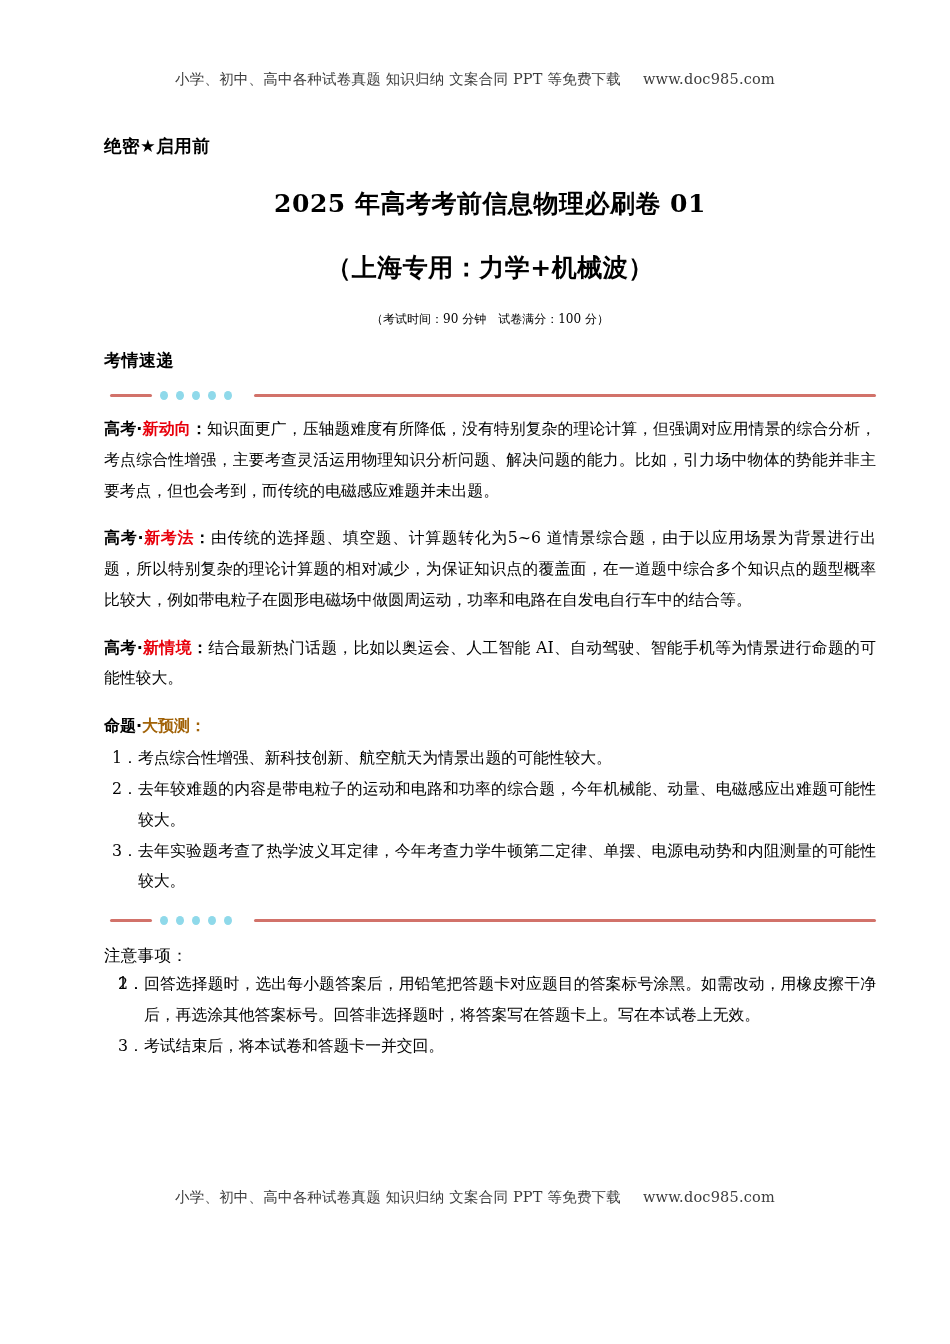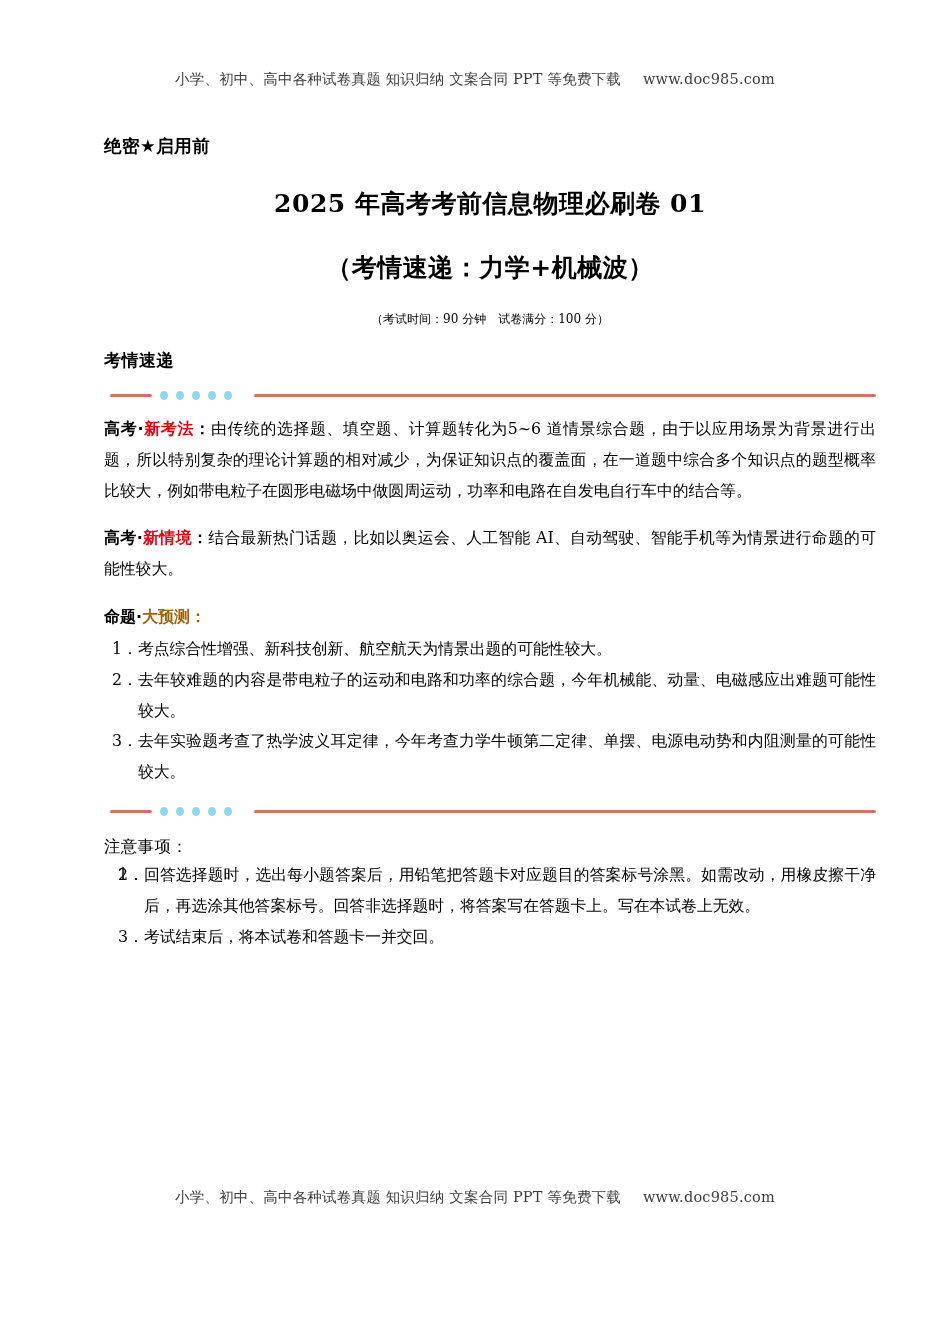--- a/index.html
+++ b/index.html
@@ -211,38 +211,39 @@
   <div class="running-line" id="doc-header">
     <span>小学、初中、高中各种试卷真题  知识归纳  文案合同  PPT 等免费下载</span><span class="url">www.doc985.com</span>
   </div>
 
   <div class="content">
 
     <div class="secret-line">绝密★启用前</div>
 
     <div class="doc-title">2025 年高考考前信息物理必刷卷 01</div>
 
-    <div class="doc-subtitle">（考情速递：力学+机械波）</div>
+    <div class="doc-subtitle">（上海专用：力学+机械波）</div>
 
     <div class="doc-examinfo">（考试时间：90 分钟　试卷满分：100 分）</div>
 
     <div class="section-heading">考情速递</div>
 
     <div class="divider">
       <span class="seg-left"></span>
       <span class="dots">
         <i></i>
         <i></i>
         <i></i>
         <i></i>
         <i></i>
       </span>
       <span class="seg-right"></span>
     </div>
 
+    <p class="para"><span class="lead">高考·</span><span class="lead-red">新动向</span><span class="lead">：</span><span>知识面更广，压轴题难度有所降低，没有特别复杂的理论计算，但强调对应用情景的综合分析，考点综合性增强，主要考查灵活运用物理知识分析问题、解决问题的能力。比如，引力场中物体的势能并非主要考点，但也会考到，而传统的电磁感应难题并未出题。</span></p>
 
     <p class="para"><span class="lead">高考·</span><span class="lead-red">新考法</span><span class="lead">：</span><span>由传统的选择题、填空题、计算题转化为5~6 道情景综合题，由于以应用场景为背景进行出题，所以特别复杂的理论计算题的相对减少，为保证知识点的覆盖面，在一道题中综合多个知识点的题型概率比较大，例如带电粒子在圆形电磁场中做圆周运动，功率和电路在自发电自行车中的结合等。</span></p>
 
     <p class="para"><span class="lead">高考·</span><span class="lead-red">新情境</span><span class="lead">：</span><span>结合最新热门话题，比如以奥运会、人工智能 AI、自动驾驶、智能手机等为情景进行命题的可能性较大。</span></p>
 
     <div class="predict-heading"><span>命题·</span><span class="lead-red">大预测：</span></div>
 
     <ul class="num-list">
       <li><span class="idx">1．</span><span>考点综合性增强、新科技创新、航空航天为情景出题的可能性较大。</span></li>
       <li><span class="idx">2．</span><span>去年较难题的内容是带电粒子的运动和电路和功率的综合题，今年机械能、动量、电磁感应出难题可能性较大。</span></li>

